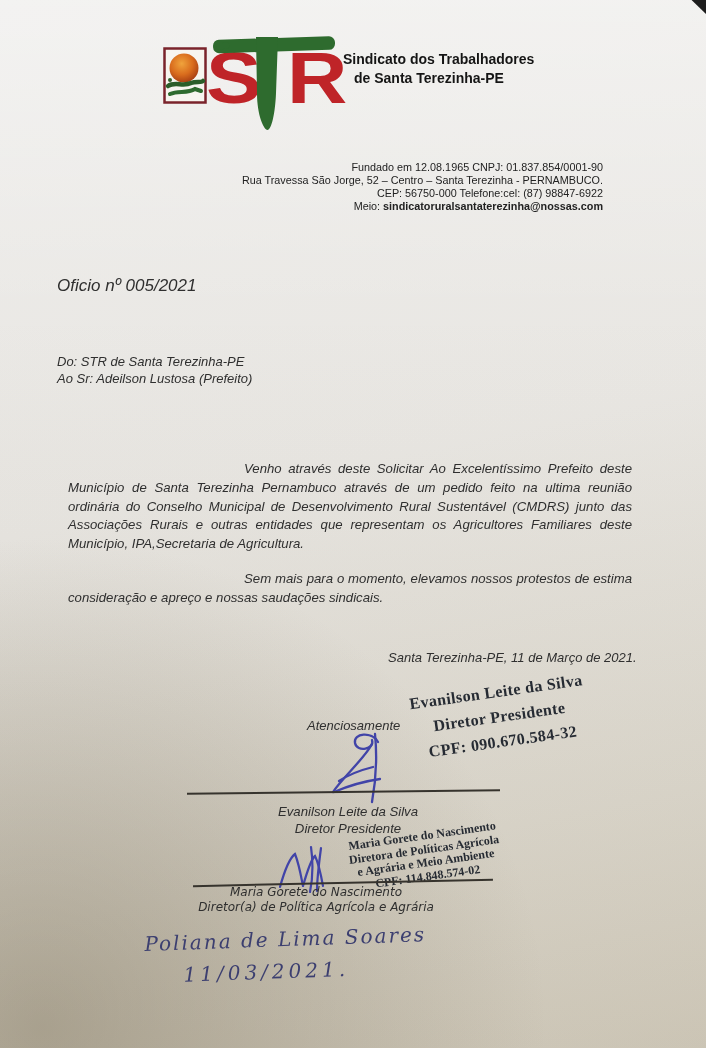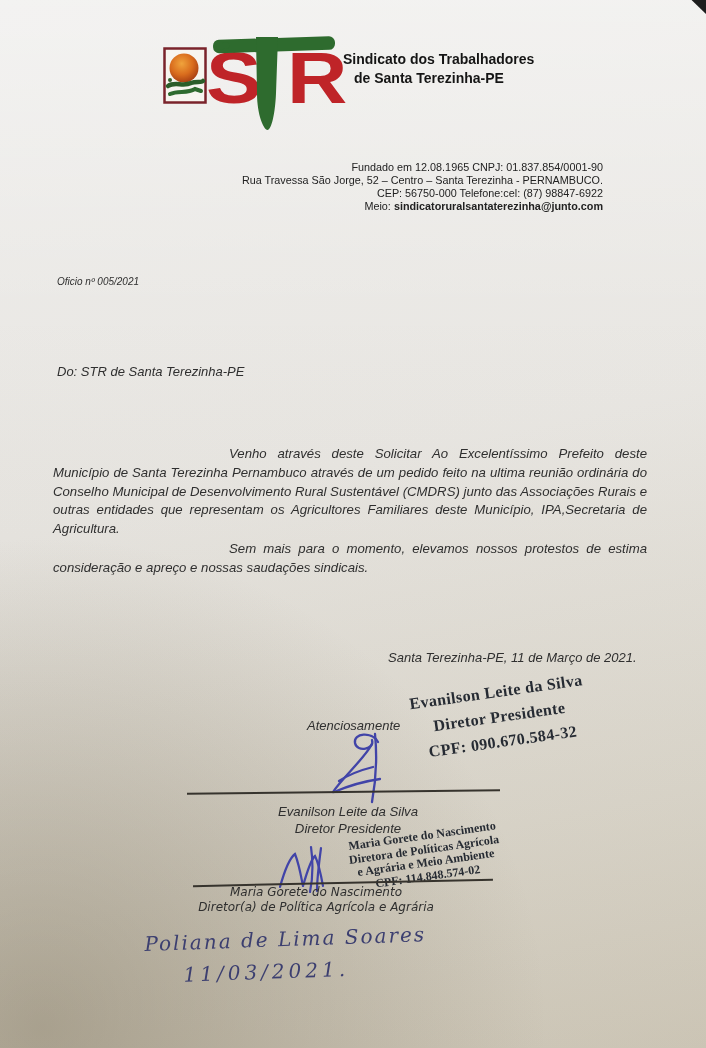--- a/index.html
+++ b/index.html
@@ -22,24 +22,24 @@
     transform:scaleX(1.16); transform-origin:left top; letter-spacing:-2px;}
   .letter-s{left:206px; top:42px;}
   .letter-r{left:287px; top:42px;}
   .t-wrap{left:212px; top:31px; width:126px; height:106px;}
   .sr-only{position:absolute; width:1px; height:1px; overflow:hidden; clip:rect(0 0 0 0); white-space:nowrap;}
   .org-block{left:343px; top:50px; width:236px; font-weight:bold; font-size:14px; line-height:18.6px; color:#151515;}
   .org-line4{padding-left:11px;}
   .contact-block{left:133px; top:161px; width:470px; text-align:right; font-size:10.8px; line-height:13px; color:#222;}
   .contact-block .bold{font-weight:bold;}
   
-  .ref{left:57px; top:276px; font-style:italic; font-size:10px;}
-  .fromto{left:57px; top:363px; font-style:italic; font-size:13px; line-height:17px;}
+  .ref{left:57px; top:276px; font-style:italic; font-size:17px;}
+  .fromto{left:57px; top:353px; font-style:italic; font-size:13px; line-height:17px;}
   .bodytext{left:52px; top:444px; width:596px; font-style:italic; font-size:13.2px; line-height:18.8px; text-align:justify;}
-  .bodytext p{margin:1px;}
+  .bodytext p{margin:16px;}
   .bodytext p.indent{text-indent:176px;}
   .date-line{left:388px; top:650px; font-style:italic; font-size:13px;}
   .closing{left:307px; top:718px; font-style:italic; font-size:13px;}
   
   .stamp{font-family:"Liberation Serif", serif; font-weight:bold; color:var(--stamp-ink); text-align:center;}
   .stamp1{left:404px; top:692px; width:182px; font-size:16px; line-height:25px; letter-spacing:.4px;
     transform:rotate(-8deg); transform-origin:left top;}
   .stamp2{left:341px; top:841px; width:162px; font-size:12px; line-height:13.6px;
     transform:rotate(-8deg); transform-origin:left top;}
   .sig-svg{pointer-events:none;}
@@ -95,28 +95,29 @@
     <div>Sindicato dos Trabalhadores</div>
     <div class="org-line4">de Santa Terezinha-PE</div>
   </div>
 
   <div class="abs contact-block">
     <div>Fundado em 12.08.1965 CNPJ: 01.837.854/0001-90</div>
     <div>Rua Travessa São Jorge, 52 – Centro – Santa Terezinha - PERNAMBUCO.</div>
     <div>CEP: 56750-000 Telefone:cel: (87) 98847-6922</div>
     <div>
       <span>Meio:</span>
-      <span class="bold">sindicatoruralsantaterezinha@junto.com</span>
+      <span class="bold">sindicatoruralsantaterezinha@nossas.com</span>
     </div>
   </div>
 
   <div class="abs ref">Oficio nº 005/2021</div>
 
   <div class="abs fromto">
     <div>Do: STR de Santa Terezinha-PE</div>
+    <div>Ao Sr: Adeilson Lustosa (Prefeito)</div>
   </div>
 
   <div class="abs bodytext">
     <p class="indent">Venho através deste Solicitar Ao Excelentíssimo Prefeito deste Município de Santa Terezinha Pernambuco através de um pedido feito na ultima reunião ordinária do Conselho Municipal de Desenvolvimento Rural Sustentável (CMDRS) junto das Associações Rurais e outras entidades que representam os Agricultores Familiares deste Município, IPA,Secretaria de Agricultura.</p>
     <p class="indent">Sem mais para o momento, elevamos nossos protestos de estima consideração e apreço e nossas saudações sindicais.</p>
   </div>
 
   <div class="abs date-line">Santa Terezinha-PE, 11 de Março de 2021.</div>
   <div class="abs closing">Atenciosamente</div>
 

